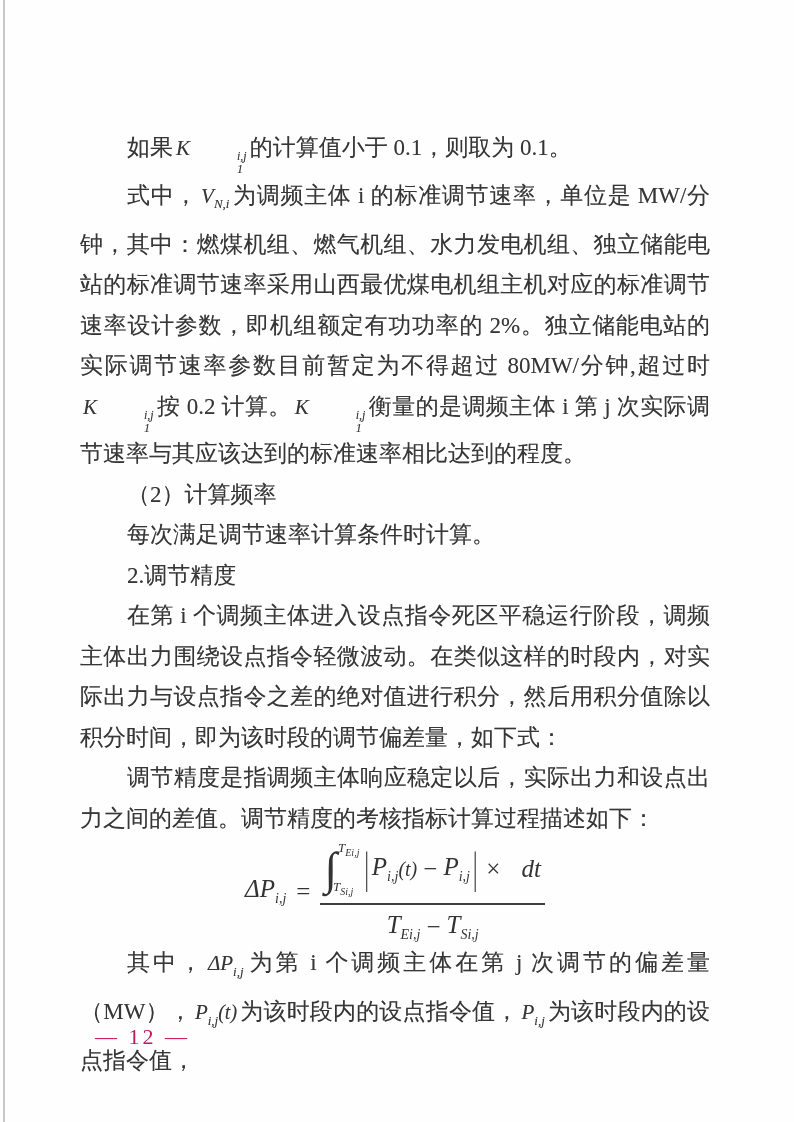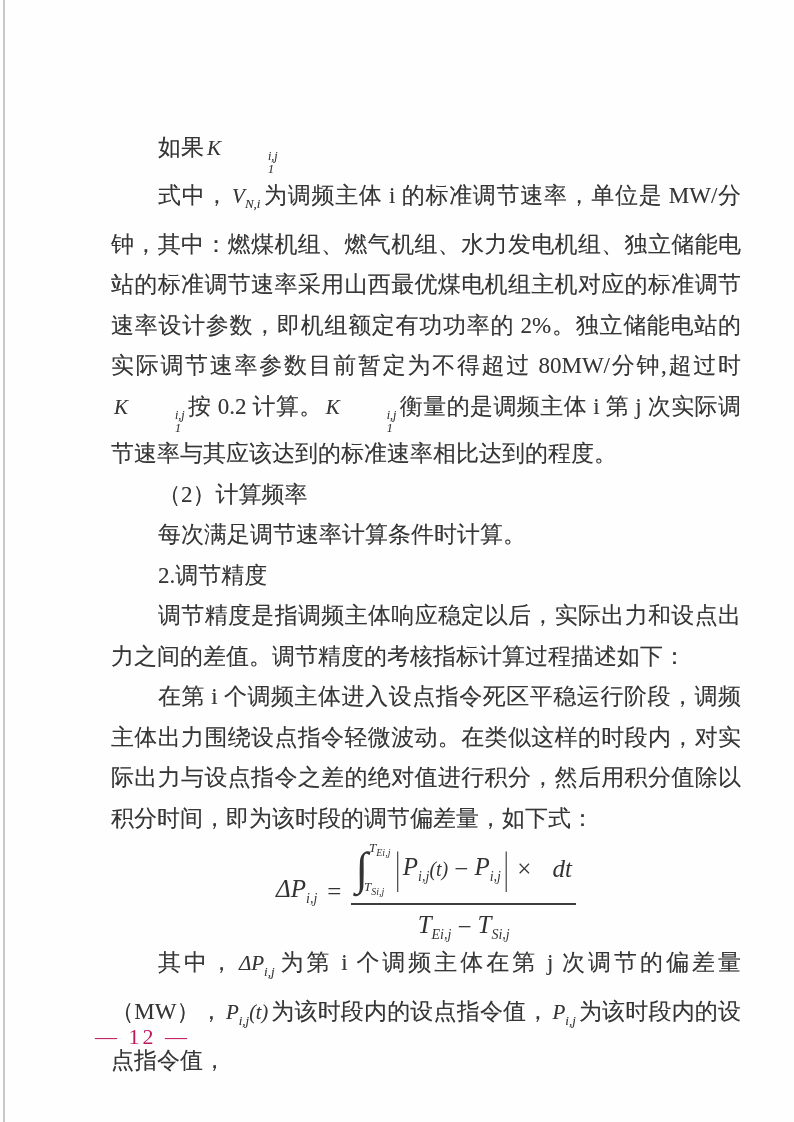--- a/index.html
+++ b/index.html
@@ -6,21 +6,21 @@
   body {
     width:794px; height:1122px; position:relative; overflow:hidden;
     background:#fefefe;
     font-family:"Liberation Serif","DejaVu Serif",serif;
     color:#363636;
   }
   .edge-line {
     position:absolute; left:3px; top:0; width:2px; height:1122px;
     background:#c7c7c9;
   }
-  .doc { position:absolute; left:111px; top:128px; width:630px; }
+  .doc { position:absolute; left:80px; top:128px; width:630px; }
   .doc p {
     margin:0; font-size:23px; line-height:40.5px;
     text-align:justify; text-indent:47px;
     text-shadow:0 0 0.5px rgba(40,40,40,0.35);
   }
   
   .imath { font-style:italic; white-space:nowrap; margin:0 3px; }
   .imath .mb { font-size:21px; }
   .kstack {
     display:inline-flex; flex-direction:column; align-items:flex-start;
@@ -67,40 +67,40 @@
 </head>
 <body>
 
 <div class="edge-line"></div>
 
 <div class="doc">
 
   <p><span>如果</span><span class="imath"><i class="mb">K</i><span class="kstack">
           <sup>i,j</sup>
           <sub>1</sub>
-        </span></span></p>
+        </span></span><span>的计算值小于 0.1，则取为 0.1。</span></p>
 
   <p><span>式中，</span><span class="imath"><i class="mb">V</i><sub class="msub">N,i</sub></span><span>为调频主体 i 的标准调节速率，单位是 MW/分钟，其中：燃煤机组、燃气机组、水力发电机组、独立储能电站的标准调节速率采用山西最优煤电机组主机对应的标准调节速率设计参数，即机组额定有功功率的 2%。独立储能电站的实际调节速率参数目前暂定为不得超过 80MW/分钟,超过时</span><span class="imath"><i class="mb">K</i><span class="kstack">
           <sup>i,j</sup>
           <sub>1</sub>
         </span></span><span>按 0.2 计算。</span><span class="imath"><i class="mb">K</i><span class="kstack">
           <sup>i,j</sup>
           <sub>1</sub>
         </span></span><span>衡量的是调频主体 i 第 j 次实际调节速率与其应该达到的标准速率相比达到的程度。</span></p>
 
   <p>（2）计算频率</p>
 
   <p>每次满足调节速率计算条件时计算。</p>
 
   <p>2.调节精度</p>
 
 
+  <p>在第 i 个调频主体进入设点指令死区平稳运行阶段，调频主体出力围绕设点指令轻微波动。在类似这样的时段内，对实际出力与设点指令之差的绝对值进行积分，然后用积分值除以积分时间，即为该时段的调节偏差量，如下式：</p>
+
   <p>调节精度是指调频主体响应稳定以后，实际出力和设点出力之间的差值。调节精度的考核指标计算过程描述如下：</p>
-
-  <p>在第 i 个调频主体进入设点指令死区平稳运行阶段，调频主体出力围绕设点指令轻微波动。在类似这样的时段内，对实际出力与设点指令之差的绝对值进行积分，然后用积分值除以积分时间，即为该时段的调节偏差量，如下式：</p>
 
   <div class="formula">
     <span class="tok"><i>ΔP</i><sub>i,j</sub></span>
     <span class="eq">=</span>
     <span class="frac">
       <span class="num">
         <span class="intwrap">
           <span class="intsign">∫</span>
           <span class="lims">
             <span class="lim lim-upper"><i>T</i><sub>Ei,j</sub></span>

